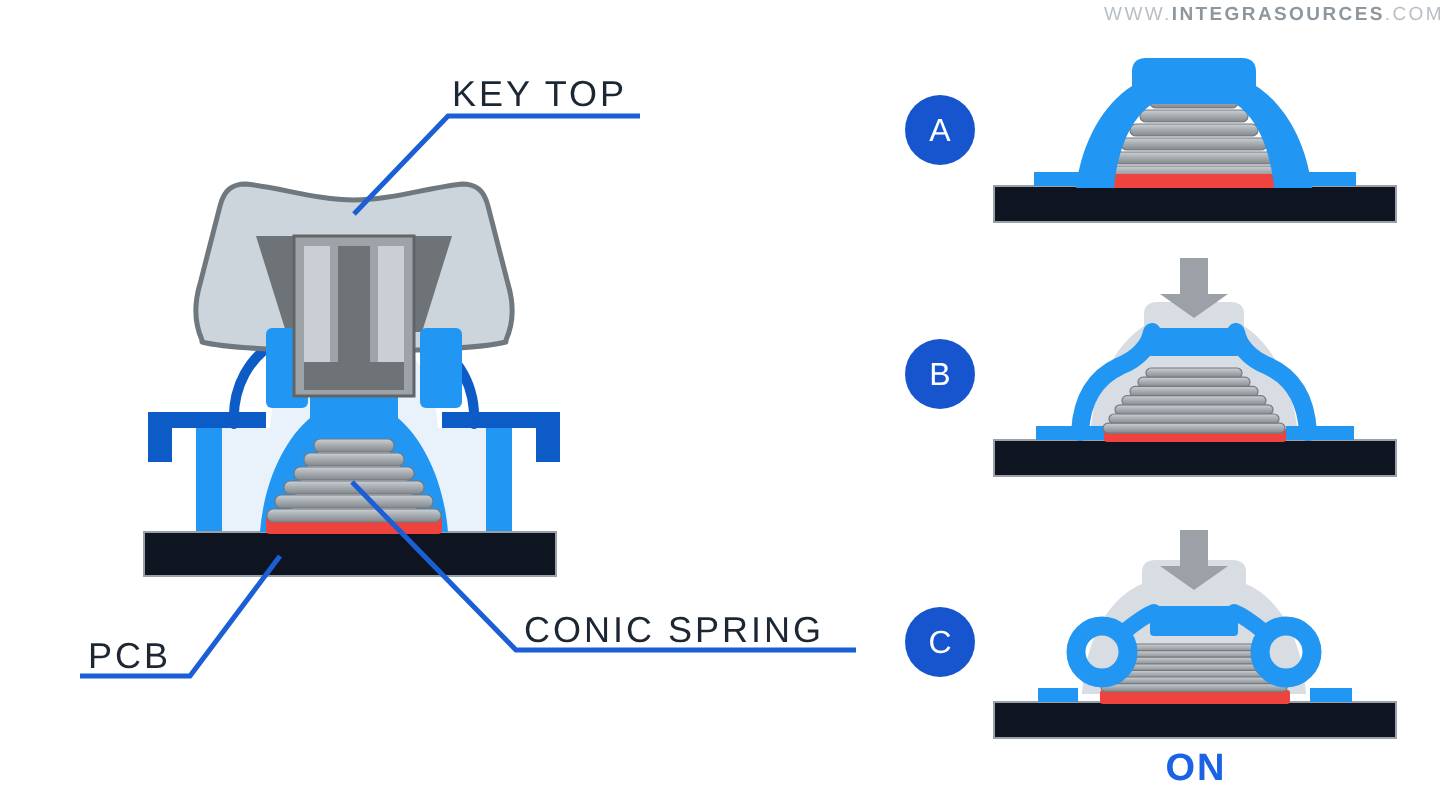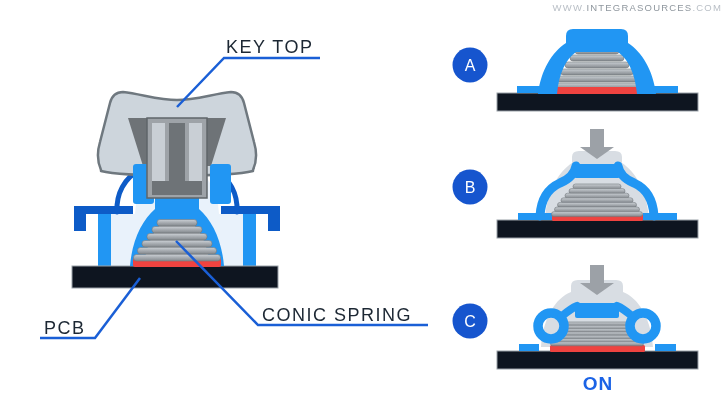--- a/index.html
+++ b/index.html
@@ -6,21 +6,21 @@
   body{
     width:725px;height:400px;position:relative;background:#ffffff;overflow:hidden;
     font-family:"Liberation Sans", sans-serif;
   }
   .stage{width:725px;height:400px;position:absolute;top:0;left:0;}
   .watermark{
     position:absolute;top:2px;right:3px;
     font-size:9.5px;letter-spacing:1.2px;color:#B9BFC6;
     user-select:none;
   }
-  .watermark .brand{color:#8F979E;font-weight:normal;}
+  .watermark .brand{color:#8F979E;font-weight:bold;}
   svg text.callout{
     font-family:"Liberation Sans", sans-serif;
     font-size:18px;letter-spacing:1.5px;fill:#1C2733;
   }
   svg text.badge-letter{
     font-family:"Liberation Sans", sans-serif;
     font-size:16px;fill:#ffffff;text-anchor:middle;
   }
   svg text.on-text{
     font-family:"Liberation Sans", sans-serif;

